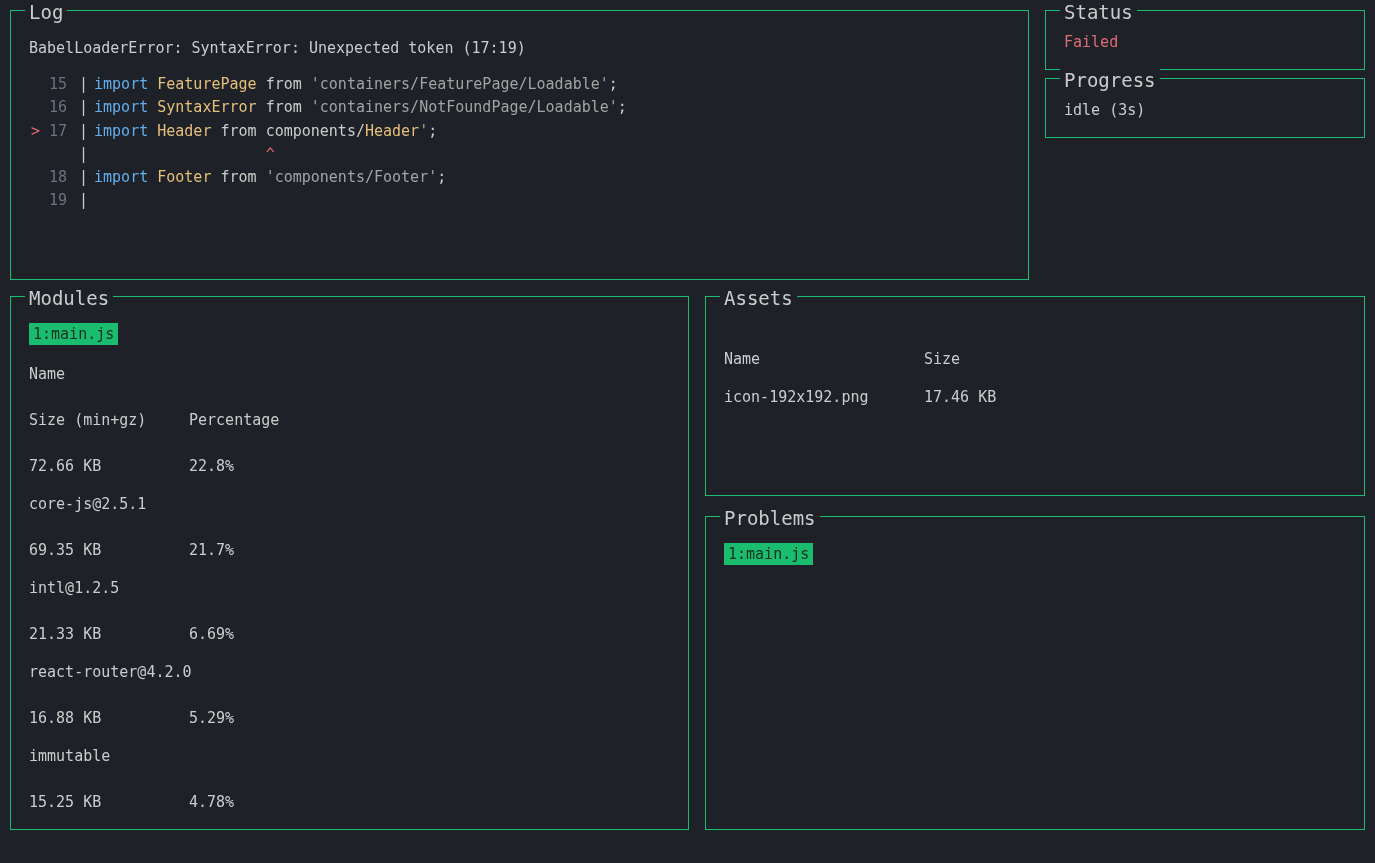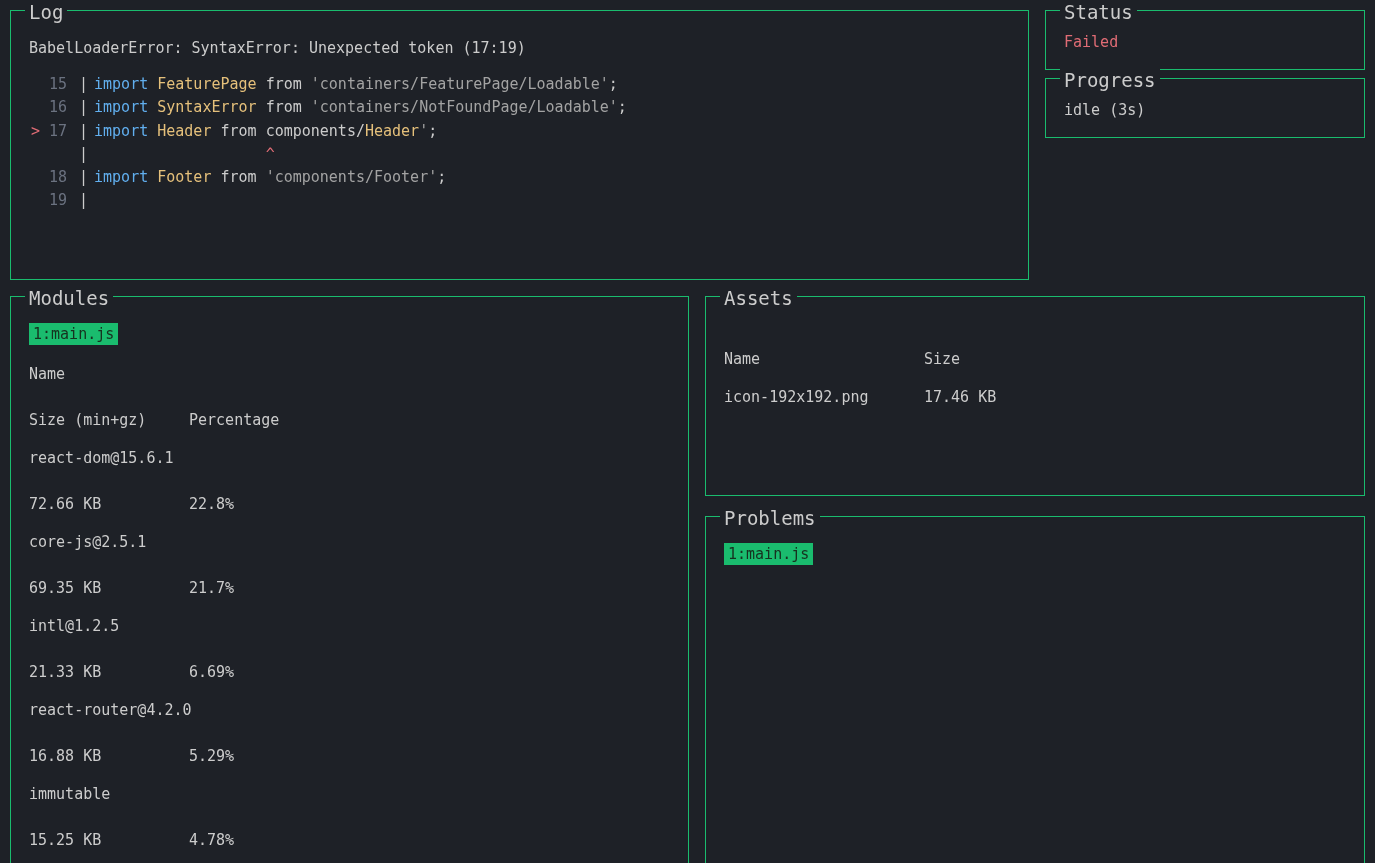--- a/index.html
+++ b/index.html
@@ -173,21 +173,20 @@
     <span class="badge"> 1:main.js </span>
     <div class="mod-header">
       <div>Name</div>
       <div class="mod-row">
         <div class="mod-col-name">Size (min+gz)</div>
         <div class="mod-col-pct">Percentage</div>
       </div>
     </div>
     <div>
       <div class="mod-entry">
-        <div>react-dom@15.6.1</div>
         <div class="mod-row">
             <div class="mod-col-name">72.66 KB</div>
             <div class="mod-col-pct">22.8%</div>
           </div>
       </div>
       <div class="mod-entry">
         <div>core-js@2.5.1</div>
         <div class="mod-row">
             <div class="mod-col-name">69.35 KB</div>
             <div class="mod-col-pct">21.7%</div>

